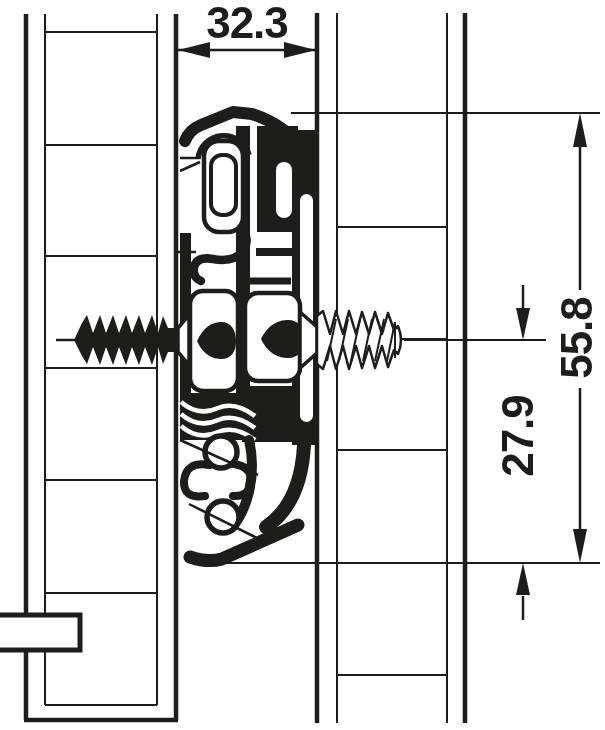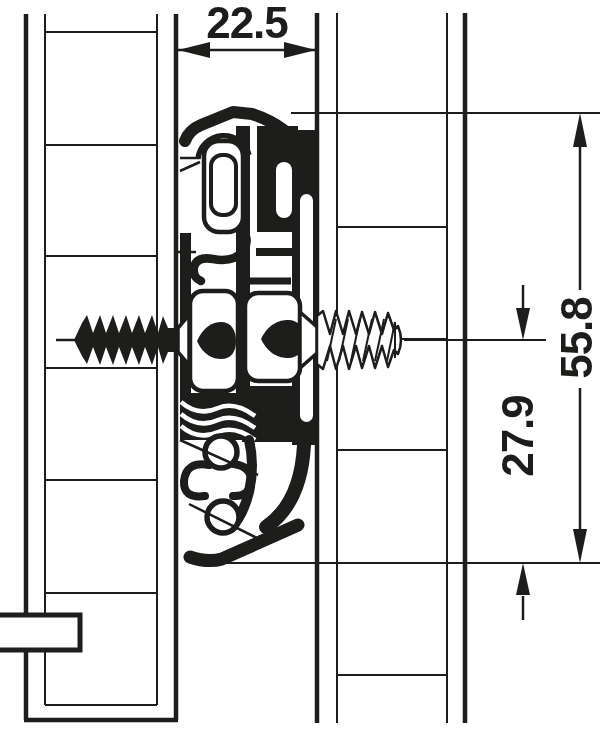--- a/index.html
+++ b/index.html
@@ -122,19 +122,19 @@
     <g>
       <path d="M317,316 L323,311 L330,334 L336,311 L343,334 L349,311 L356,334 L362,312 L369,334 L375,312 L382,334 L388,313 L394,330 L398,326 Q404,340 398,354 L394,350 L388,367 L382,346 L375,368 L369,346 L362,368 L356,346 L349,369 L343,346 L336,369 L330,346 L323,369 L317,364 Z" fill="#ffffff" stroke-width="2.5" stroke-linejoin="round"></path>
       <path d="M327,361 L336,319 M339,361 L348,319 M351,361 L360,319 M363,361 L372,319 M375,361 L384,319 M387,361 L395,322" stroke-width="2"></path>
       <path d="M395,322 V358" stroke-width="2"></path>
       <path d="M404,340 H546" stroke-width="2.2"></path>
     </g>
 
   </g>
 </svg>
 
-<div class="dim-label" style="left:172px; top:0px; width:150px;">22.5</div>
+<div class="dim-label" style="left:172px; top:0px; width:150px;">32.3</div>
 
 <div class="dim-label vert" style="left:502px; top:315px; width:150px; height:46px;">55.8</div>
 
 <div class="dim-label vert" style="left:443px; top:413px; width:150px; height:46px;">27.9</div>
 
 </div>
 
 </body></html>

